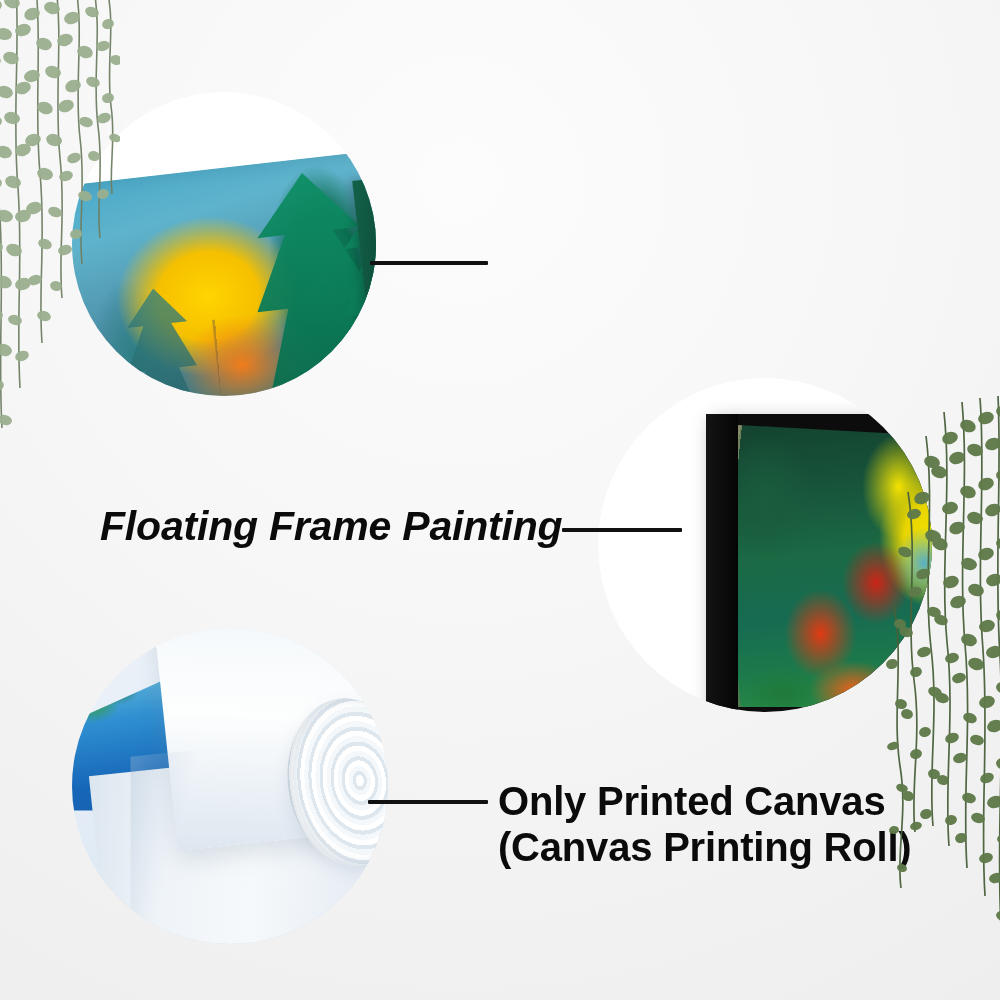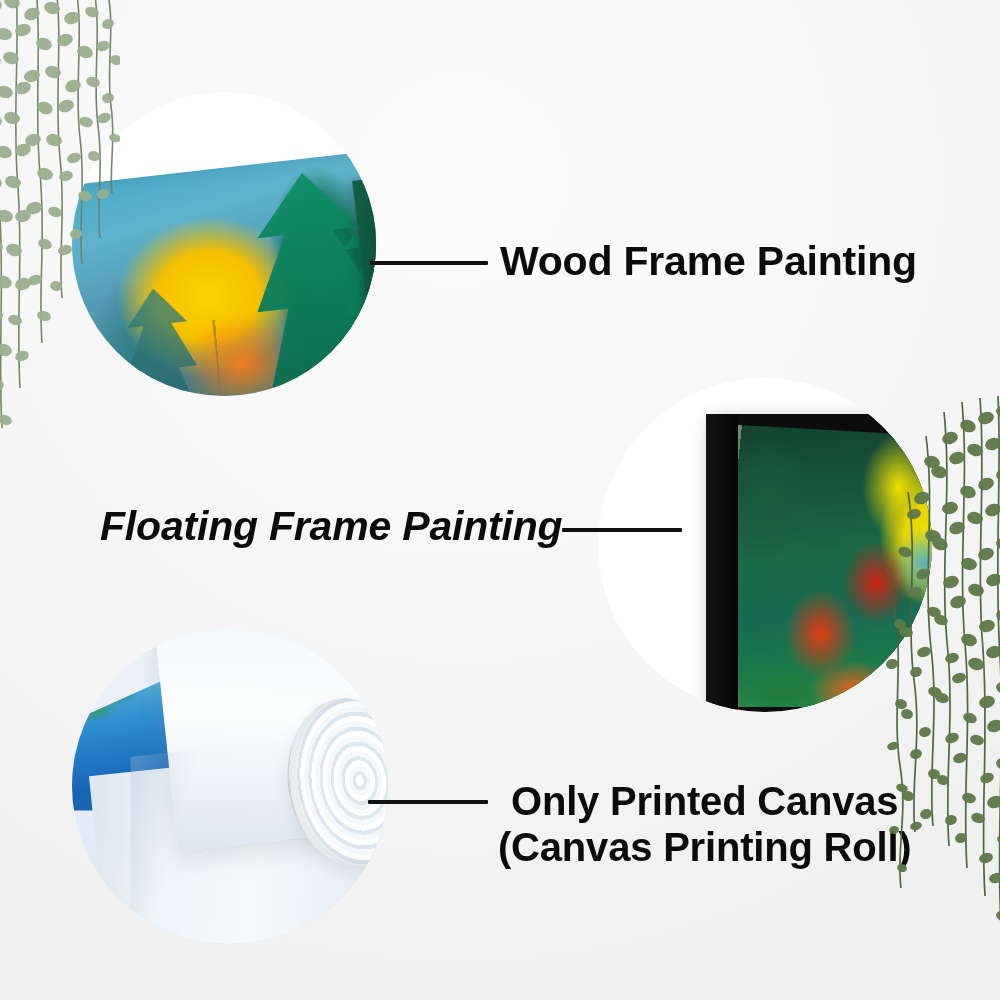--- a/index.html
+++ b/index.html
@@ -196,21 +196,21 @@
   .label {
     position: absolute;
     color: #0b0b0b;
     font-weight: bold;
     letter-spacing: -0.2px;
     line-height: 1.14;
     white-space: pre-line;
   }
   #label1 { left: 500px; top: 238px; font-size: 41px; }
   #label2 { left: 100px; top: 503px; font-size: 41px; font-style: italic; }
-  #label3 { left: 498px; top: 779px; font-size: 40px; text-align: center; }
+  #label3 { left: 498px; top: 779px; font-size: 40px; text-align: left; }
 
   
   .vines { position: absolute; pointer-events: none; }
   #vines-left  { left: -10px; top: -12px; width: 130px; height: 470px; }
   #vines-right { right: -6px; top: 396px; width: 120px; height: 616px; }
 </style>
 </head>
 <body>
 
 <div id="stage">
@@ -241,21 +241,20 @@
     <div class="c3-sheet"></div>
     <div class="c3-roll-body"></div>
     <div class="c3-roll-end"></div>
     <div class="c3-fold"></div>
   </div>
 
   <div class="connector" id="line1"></div>
   <div class="connector" id="line2"></div>
   <div class="connector" id="line3"></div>
 
-  <div class="label" id="label1">Wood Frame Painting</div>
 
   <div class="label" id="label2">Floating Frame Painting</div>
 
   <div class="label" id="label3">Only Printed Canvas
 (Canvas Printing Roll)</div>
 
   <svg class="vines" id="vines-left" viewBox="0 0 130 470">
     <g stroke="#6e7f63" stroke-width="1.6" fill="none" opacity="0.95">
       <path d="M8,0 C10,70 4,150 10,230 C14,300 8,370 12,440"></path>
       <path d="M26,0 C30,60 22,130 28,200 C33,270 26,330 30,400"></path>

